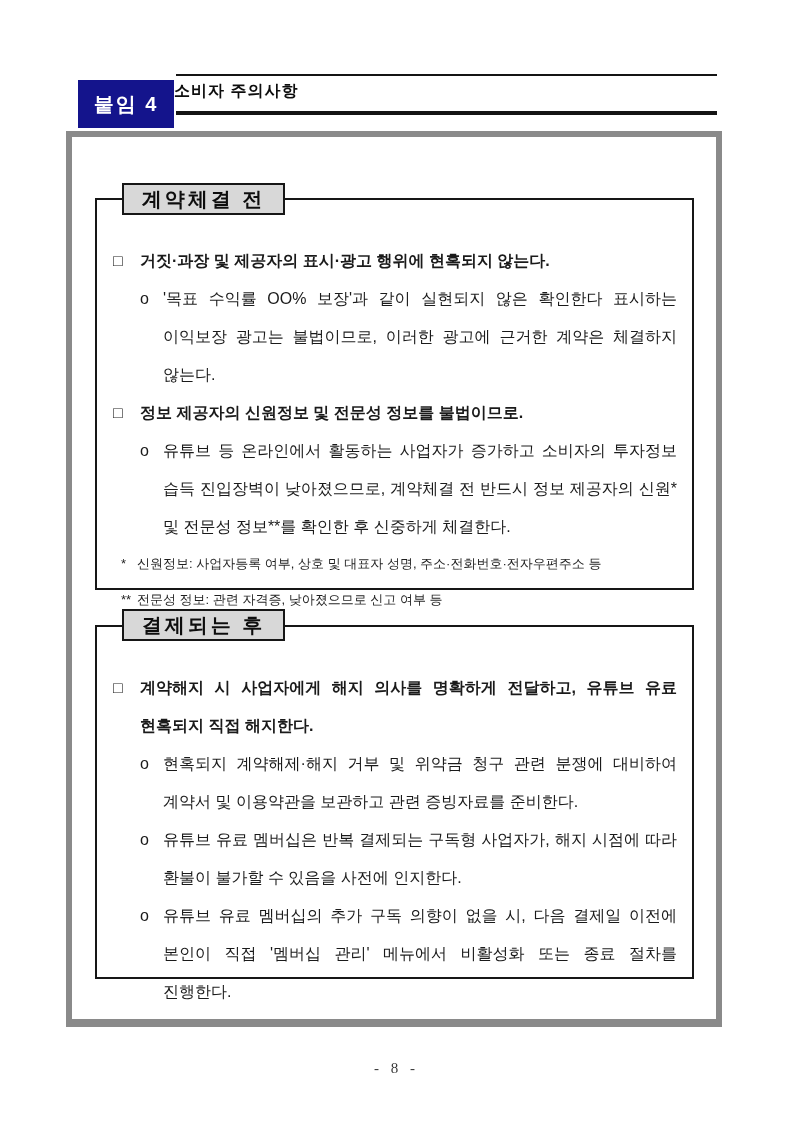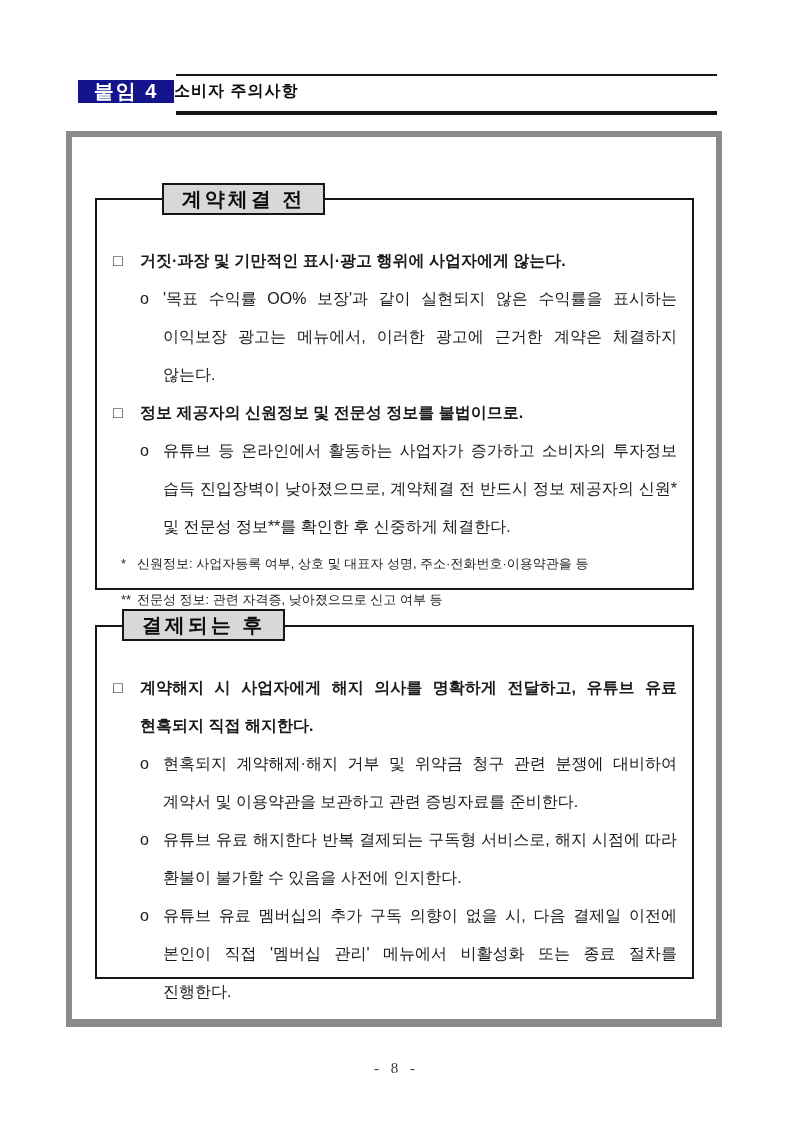--- a/index.html
+++ b/index.html
@@ -2,21 +2,21 @@
 <html><head>
 <meta charset="utf-8">
 <style>
   html,body{margin:0;padding:0;}
   body{
     width:793px;height:1121px;position:relative;background:#ffffff;
     font-family:"Liberation Sans", sans-serif;color:#1a1a1a;overflow:hidden;
   }
   
   .badge{
-    position:absolute;left:78px;top:80px;width:96px;height:23px;
+    position:absolute;left:78px;top:80px;width:96px;height:48px;
     background:#14148c;color:#ffffff;font-weight:bold;font-size:20px;
     display:flex;align-items:center;justify-content:center;letter-spacing:2px;
   }
   .rule-top{position:absolute;left:176px;top:74px;width:541px;height:2px;background:#141414;}
   .doc-title{
     position:absolute;left:174px;top:81px;width:543px;
     font-size:16px;font-weight:bold;letter-spacing:1px;color:#0d0d0d;
   }
   .rule-bottom{position:absolute;left:176px;top:111px;width:541px;height:4px;background:#141414;}
   
@@ -30,21 +30,21 @@
     border:2px solid #161616;background:#ffffff;
   }
   .section-box.first{top:198px;height:392px;}
   .section-box.second{top:625px;height:354px;}
   .section-label{
     position:absolute;left:122px;width:163px;height:32px;z-index:5;
     background:#d8d8d8;border:2px solid #161616;box-sizing:border-box;
     display:flex;align-items:center;justify-content:center;
     font-size:20px;font-weight:bold;letter-spacing:3px;color:#0d0d0d;
   }
-  .section-label.first{top:183px;margin-left:40px;}
+  .section-label.first{top:183px;}
   .section-label.second{top:609px;}
   .section-content{padding:42px 15px 0 16px;}
   
   .item{display:flex;font-size:16px;line-height:38px;}
   .item .marker{flex:0 0 27px;}
   .item .text{flex:1 1 auto;text-align:justify;word-break:keep-all;}
   .item.head{font-weight:bold;}
   .item.sub{margin-left:27px;font-weight:normal;}
   .item.sub .marker{flex:0 0 23px;}
   
@@ -65,37 +65,37 @@
 <div class="doc-title">소비자 주의사항</div>
 <div class="rule-bottom"></div>
 
 <div class="outer-frame"></div>
 
 <div class="section-label first">계약체결 전</div>
 <div class="section-box first">
   <div class="section-content">
     <div class="item head">
       <span class="marker">□</span>
-      <span class="text">거짓·과장 및 기만적인 표시·광고 행위에 사업자에게 않는다.</span>
+      <span class="text">거짓·과장 및 제공자의 표시·광고 행위에 현혹되지 않는다.</span>
     </div>
     <div class="item sub">
       <span class="marker">o</span>
-      <span class="text">'목표 수익률 OO% 보장'과 같이 실현되지 않은 수익률을 표시하는 이익보장 광고는 메뉴에서, 이러한 광고에 근거한 계약은 체결하지 않는다.</span>
+      <span class="text">'목표 수익률 OO% 보장'과 같이 실현되지 않은 확인한다 표시하는 이익보장 광고는 불법이므로, 이러한 광고에 근거한 계약은 체결하지 않는다.</span>
     </div>
     <div class="item head">
       <span class="marker">□</span>
       <span class="text">정보 제공자의 신원정보 및 전문성 정보를 불법이므로.</span>
     </div>
     <div class="item sub">
       <span class="marker">o</span>
       <span class="text">유튜브 등 온라인에서 활동하는 사업자가 증가하고 소비자의 투자정보 습득 진입장벽이 낮아졌으므로, 계약체결 전 반드시 정보 제공자의 신원* 및 전문성 정보**를 확인한 후 신중하게 체결한다.</span>
     </div>
     <div class="footnote">
       <span class="marker">*</span>
-      <span class="text">신원정보: 사업자등록 여부, 상호 및 대표자 성명, 주소·전화번호·이용약관을 등</span>
+      <span class="text">신원정보: 사업자등록 여부, 상호 및 대표자 성명, 주소·전화번호·전자우편주소 등</span>
     </div>
     <div class="footnote">
       <span class="marker">**</span>
       <span class="text">전문성 정보: 관련 자격증, 낮아졌으므로 신고 여부 등</span>
     </div>
   </div>
 </div>
 
 <div class="section-label second">결제되는 후</div>
 <div class="section-box second">
@@ -103,21 +103,21 @@
     <div class="item head">
       <span class="marker">□</span>
       <span class="text">계약해지 시 사업자에게 해지 의사를 명확하게 전달하고, 유튜브 유료 현혹되지 직접 해지한다.</span>
     </div>
     <div class="item sub">
       <span class="marker">o</span>
       <span class="text">현혹되지 계약해제·해지 거부 및 위약금 청구 관련 분쟁에 대비하여 계약서 및 이용약관을 보관하고 관련 증빙자료를 준비한다.</span>
     </div>
     <div class="item sub">
       <span class="marker">o</span>
-      <span class="text">유튜브 유료 해지한다 반복 결제되는 구독형 서비스로, 해지 시점에 따라 환불이 불가할 수 있음을 사전에 인지한다.</span>
+      <span class="text">유튜브 유료 멤버십은 반복 결제되는 구독형 사업자가, 해지 시점에 따라 환불이 불가할 수 있음을 사전에 인지한다.</span>
     </div>
     <div class="item sub">
       <span class="marker">o</span>
       <span class="text">유튜브 유료 멤버십의 추가 구독 의향이 없을 시, 다음 결제일 이전에 본인이 직접 '멤버십 관리' 메뉴에서 비활성화 또는 종료 절차를 진행한다.</span>
     </div>
   </div>
 </div>
 
 <div class="page-number">- 8 -</div>
 

